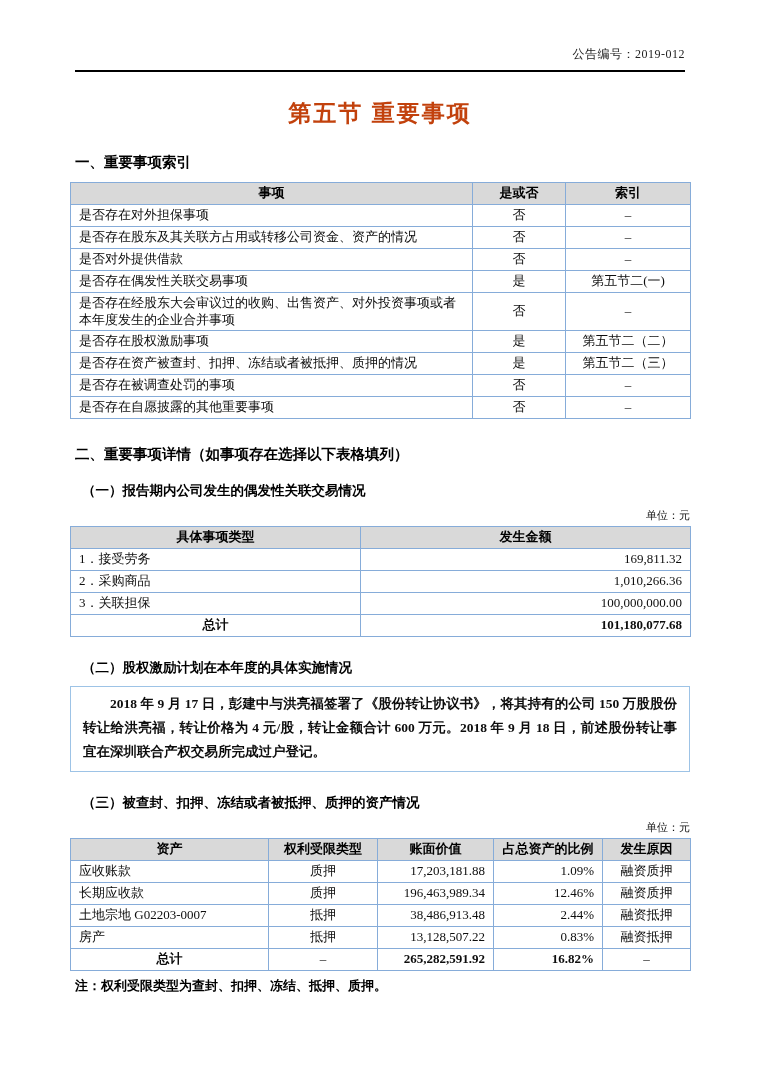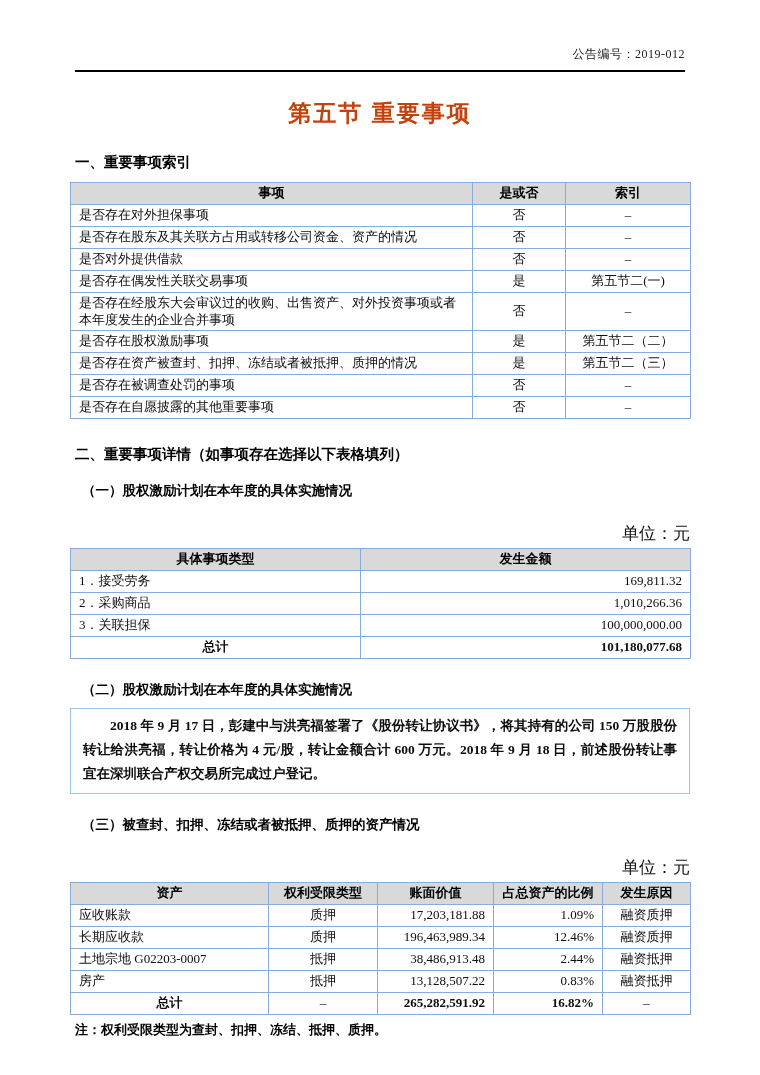--- a/index.html
+++ b/index.html
@@ -18,21 +18,21 @@
     font-family:"Liberation Sans","DejaVu Sans",sans-serif;letter-spacing:2px;color:#c2410c;
   }
   .sec-h{
     margin:24px 75px 0 75px;font-size:14.5px;font-weight:bold;color:#000;
     font-family:"Liberation Sans","DejaVu Sans",sans-serif;
   }
   .sub-h{
     margin:18px 75px 0 82px;font-size:13.5px;font-weight:bold;color:#000;
     font-family:"Liberation Sans","DejaVu Sans",sans-serif;
   }
-  .unit-line{margin:22px 70px 3px 70px;text-align:right;font-size:17px;color:#111;}
+  .unit-line{margin:8px 70px 3px 70px;text-align:right;font-size:11px;color:#111;}
   table.doc-table{
     border-collapse:collapse;table-layout:fixed;
     margin:10px 0 0 70px;width:620px;font-size:13px;color:#0d0d0d;
   }
   table.doc-table th,table.doc-table td{
     border:1.5px solid #86acd9;padding:2px 8px;line-height:16.5px;height:17px;
     overflow:hidden;
   }
   table.doc-table th{
     background:#d9d9d9;font-weight:bold;text-align:center;font-size:13px;color:#000;
@@ -120,21 +120,21 @@
   <tr>
     <td class="al">是否存在自愿披露的其他重要事项</td>
     <td class="ac">否</td>
     <td class="ac">–</td>
   </tr>
 </tbody>
   </table>
 
 <div class="sec-h mt26">二、重要事项详情（如事项存在选择以下表格填列）</div>
 
-<div class="sub-h">（一）股权激励计划在本年度的具体实施情况</div>
+<div class="sub-h">（一）报告期内公司发生的偶发性关联交易情况</div>
 <div class="unit-line">单位：元</div>
 
 <table class="doc-table" style="margin-top:0">
   <colgroup>
       <col style="width:290px">
       <col style="width:330px">
     </colgroup>
   <tbody>
       <tr>
     <th>具体事项类型</th>

